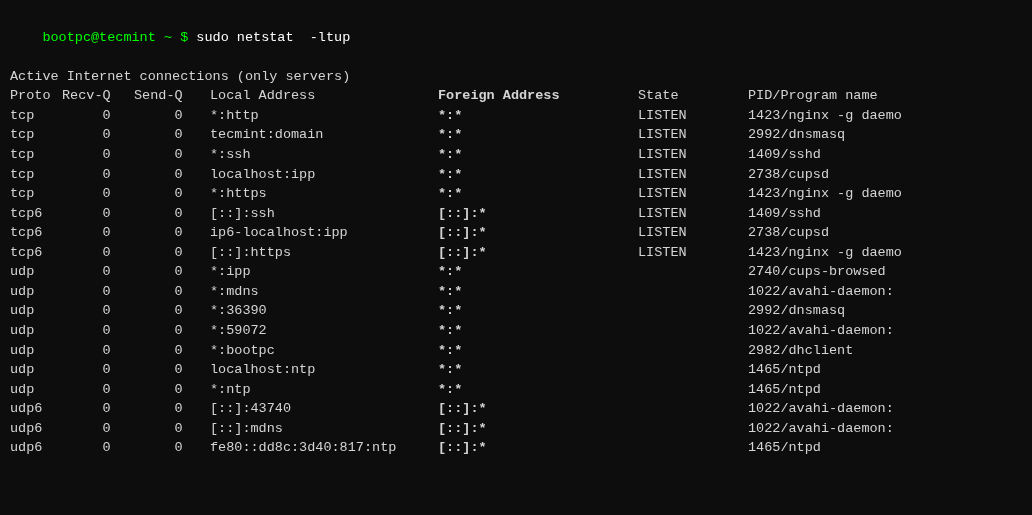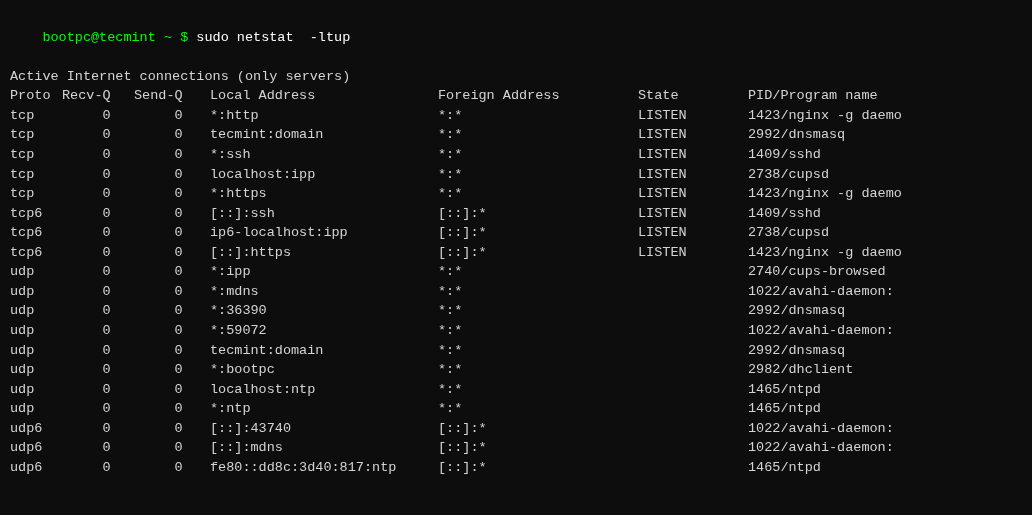--- a/index.html
+++ b/index.html
@@ -27,21 +27,21 @@
       white-space: pre;
     }
     .output-line {
       white-space: pre;
       color: #d4d4d4;
     }
     .col-proto { display: inline-block; width: 52px; }
     .col-recv  { display: inline-block; width: 72px; }
     .col-send  { display: inline-block; width: 64px; font-family: Liberation Mono, monospace; }
     .col-local { display: inline-block; width: 228px; margin-left: 12px; }
-    .col-foreign { display: inline-block; width: 200px; }
+    .col-foreign { display: inline-block; width: 200px; font-weight: bold; }
     .col-state { display: inline-block; width: 110px; }
     .col-pid   { display: inline-block; }
     .header-row { color: #d4d4d4; }
   </style>
 </head>
 <body>
 
 <div class="terminal">
   <div class="output-line">
     <span class="prompt-line">bootpc@tecmint ~ $ </span><span class="command-text">sudo netstat  -ltup</span>
@@ -54,21 +54,20 @@
       <div class="output-line"><span class="col-proto">tcp   </span><span class="col-recv">     0  </span><span class="col-send">     0  </span><span class="col-local">*:ssh                   </span><span class="col-foreign">*:*                 </span><span class="col-state">LISTEN      </span><span class="col-pid">1409/sshd</span></div>
       <div class="output-line"><span class="col-proto">tcp   </span><span class="col-recv">     0  </span><span class="col-send">     0  </span><span class="col-local">localhost:ipp           </span><span class="col-foreign">*:*                 </span><span class="col-state">LISTEN      </span><span class="col-pid">2738/cupsd</span></div>
       <div class="output-line"><span class="col-proto">tcp   </span><span class="col-recv">     0  </span><span class="col-send">     0  </span><span class="col-local">*:https                 </span><span class="col-foreign">*:*                 </span><span class="col-state">LISTEN      </span><span class="col-pid">1423/nginx -g daemo</span></div>
       <div class="output-line"><span class="col-proto">tcp6  </span><span class="col-recv">     0  </span><span class="col-send">     0  </span><span class="col-local">[::]:ssh                </span><span class="col-foreign">[::]:*              </span><span class="col-state">LISTEN      </span><span class="col-pid">1409/sshd</span></div>
       <div class="output-line"><span class="col-proto">tcp6  </span><span class="col-recv">     0  </span><span class="col-send">     0  </span><span class="col-local">ip6-localhost:ipp       </span><span class="col-foreign">[::]:*              </span><span class="col-state">LISTEN      </span><span class="col-pid">2738/cupsd</span></div>
       <div class="output-line"><span class="col-proto">tcp6  </span><span class="col-recv">     0  </span><span class="col-send">     0  </span><span class="col-local">[::]:https              </span><span class="col-foreign">[::]:*              </span><span class="col-state">LISTEN      </span><span class="col-pid">1423/nginx -g daemo</span></div>
       <div class="output-line"><span class="col-proto">udp   </span><span class="col-recv">     0  </span><span class="col-send">     0  </span><span class="col-local">*:ipp                   </span><span class="col-foreign">*:*                 </span><span class="col-state">            </span><span class="col-pid">2740/cups-browsed</span></div>
       <div class="output-line"><span class="col-proto">udp   </span><span class="col-recv">     0  </span><span class="col-send">     0  </span><span class="col-local">*:mdns                  </span><span class="col-foreign">*:*                 </span><span class="col-state">            </span><span class="col-pid">1022/avahi-daemon:</span></div>
       <div class="output-line"><span class="col-proto">udp   </span><span class="col-recv">     0  </span><span class="col-send">     0  </span><span class="col-local">*:36390                 </span><span class="col-foreign">*:*                 </span><span class="col-state">            </span><span class="col-pid">2992/dnsmasq</span></div>
       <div class="output-line"><span class="col-proto">udp   </span><span class="col-recv">     0  </span><span class="col-send">     0  </span><span class="col-local">*:59072                 </span><span class="col-foreign">*:*                 </span><span class="col-state">            </span><span class="col-pid">1022/avahi-daemon:</span></div>
-      <div class="output-line"><span class="col-proto">udp   </span><span class="col-recv">     0  </span><span class="col-send">     0  </span><span class="col-local">tecmint:domain          </span><span class="col-foreign">*:*                 </span><span class="col-state">            </span><span class="col-pid">2992/dnsmasq</span></div>
       <div class="output-line"><span class="col-proto">udp   </span><span class="col-recv">     0  </span><span class="col-send">     0  </span><span class="col-local">*:bootpc                </span><span class="col-foreign">*:*                 </span><span class="col-state">            </span><span class="col-pid">2982/dhclient</span></div>
       <div class="output-line"><span class="col-proto">udp   </span><span class="col-recv">     0  </span><span class="col-send">     0  </span><span class="col-local">localhost:ntp           </span><span class="col-foreign">*:*                 </span><span class="col-state">            </span><span class="col-pid">1465/ntpd</span></div>
       <div class="output-line"><span class="col-proto">udp   </span><span class="col-recv">     0  </span><span class="col-send">     0  </span><span class="col-local">*:ntp                   </span><span class="col-foreign">*:*                 </span><span class="col-state">            </span><span class="col-pid">1465/ntpd</span></div>
       <div class="output-line"><span class="col-proto">udp6  </span><span class="col-recv">     0  </span><span class="col-send">     0  </span><span class="col-local">[::]:43740              </span><span class="col-foreign">[::]:*              </span><span class="col-state">            </span><span class="col-pid">1022/avahi-daemon:</span></div>
       <div class="output-line"><span class="col-proto">udp6  </span><span class="col-recv">     0  </span><span class="col-send">     0  </span><span class="col-local">[::]:mdns               </span><span class="col-foreign">[::]:*              </span><span class="col-state">            </span><span class="col-pid">1022/avahi-daemon:</span></div>
       <div class="output-line"><span class="col-proto">udp6  </span><span class="col-recv">     0  </span><span class="col-send">     0  </span><span class="col-local">fe80::dd8c:3d40:817:ntp </span><span class="col-foreign">[::]:*              </span><span class="col-state">            </span><span class="col-pid">1465/ntpd</span></div>
     </div>
 
 </div>
 

